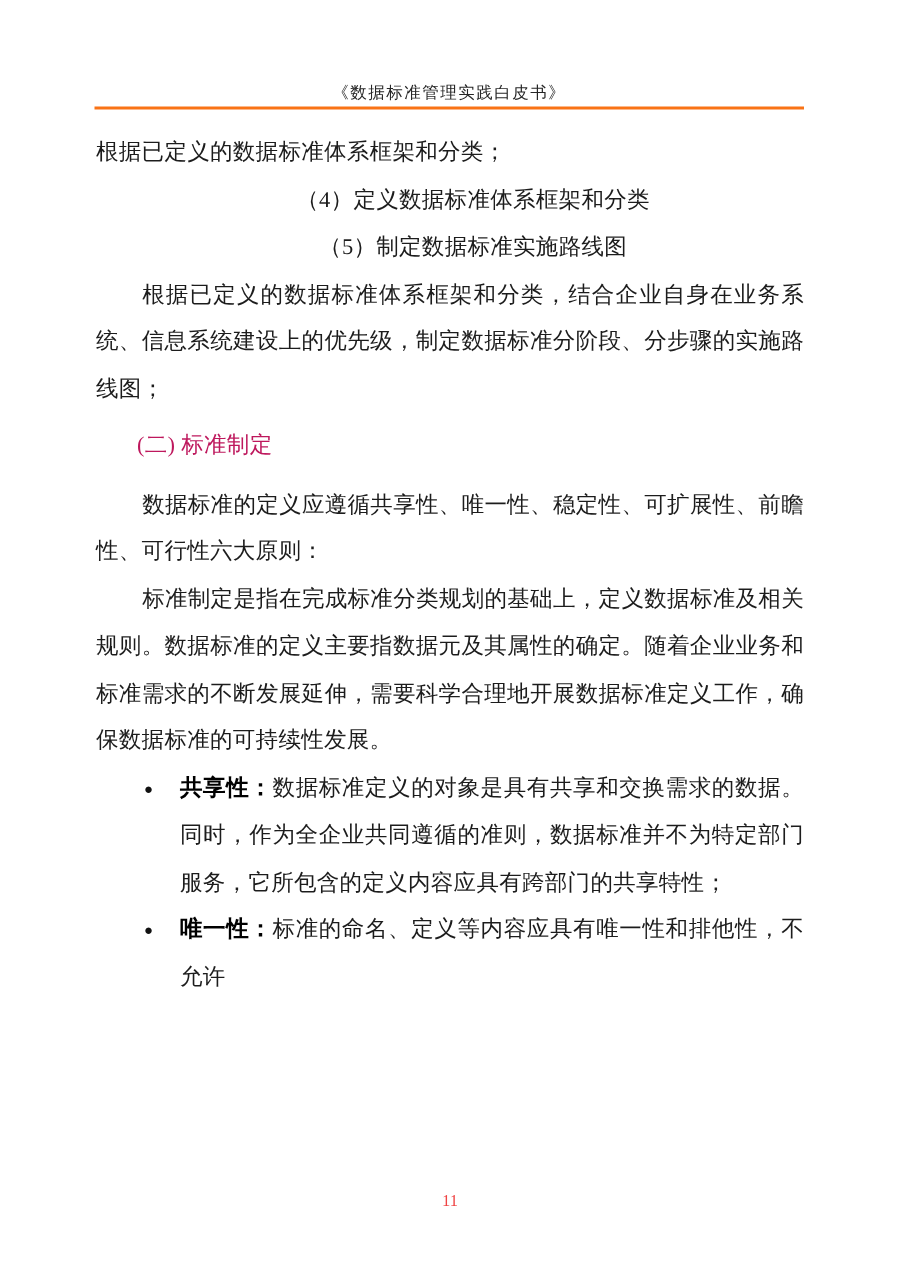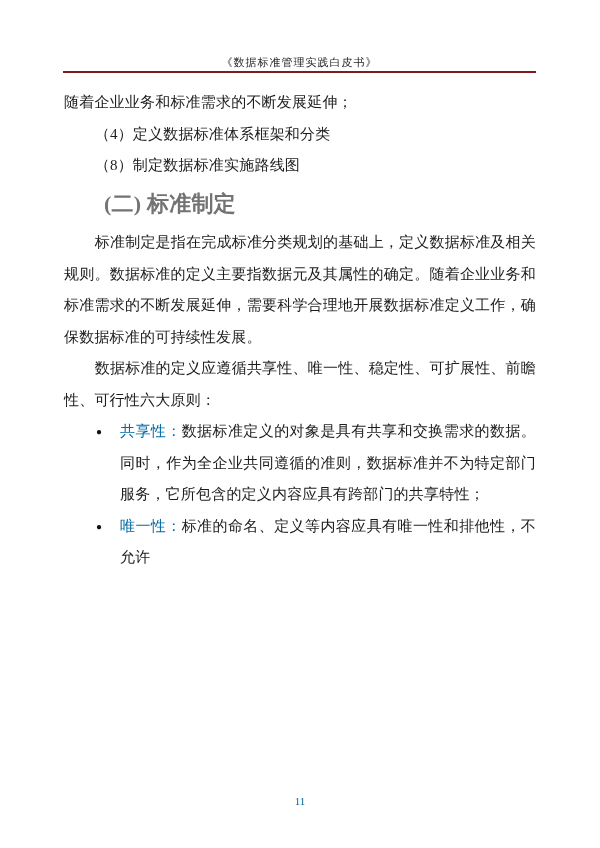--- a/index.html
+++ b/index.html
@@ -28,51 +28,52 @@
     width: 473px;
     padding-top: 55px;
   }
   .header-title {
     text-align: center;
     font-size: 11px;
     line-height: 14px;
     letter-spacing: 1px;
     color: #262626;
     padding-bottom: 2px;
-    border-bottom: 2px solid #7f1d1d;
+    border-bottom: 2px solid #f97316;
   }
   
   .page-body {
     position: absolute;
     top: 73px;
     left: 64px;
     width: 472px;
     padding-top: 14px;
     font-size: 15px;
     line-height: 31.5px;
     letter-spacing: 0.2px;
   }
   .para {
     margin: 0;
     text-indent: 2.05em;
+    text-align: center;
   }
   .noindent {
     text-indent: 0;
   }
   .just {
     text-align: justify;
     text-justify: inter-ideograph;
   }
   .section-heading {
     margin: 6px 0 8px 0;
-    font-size: 22px;
-    font-weight: bold;
+    font-size: 15px;
+    font-weight: normal;
     line-height: 31.5px;
     text-indent: 1.82em;
-    color: #737373;
+    color: #be185d;
   }
   .bullet-list {
     margin: 0;
     padding: 0;
     list-style: none;
   }
   .bullet-item {
     display: flex;
     margin: 0;
     padding-left: 32px;
@@ -82,62 +83,63 @@
     font-size: 10px;
     line-height: 31.5px;
     color: #111111;
   }
   .bullet-text {
     flex: 1;
     text-align: justify;
     text-justify: inter-ideograph;
   }
   .term {
-    font-weight: normal;
-    color: #0369a1;
+    font-weight: bold;
+    color: #000000;
   }
   
   .page-footer {
     position: absolute;
     left: 0;
     right: 0;
     top: 791px;
     text-align: center;
   }
   .page-number {
     font-size: 11px;
-    color: #0369a1;
+    color: #ef4444;
   }
 </style>
 </head>
 <body>
 
 <div class="page">
 
   <header class="page-header">
     <div class="header-title">《数据标准管理实践白皮书》</div>
   </header>
 
   <main class="page-body">
 
-    <p class="para noindent just">随着企业业务和标准需求的不断发展延伸；</p>
+    <p class="para noindent just">根据已定义的数据标准体系框架和分类；</p>
 
     <p class="para">（4）定义数据标准体系框架和分类</p>
 
 
-    <p class="para">（8）制定数据标准实施路线图</p>
+    <p class="para">（5）制定数据标准实施路线图</p>
 
+    <p class="para just">根据已定义的数据标准体系框架和分类，结合企业自身在业务系统、信息系统建设上的优先级，制定数据标准分阶段、分步骤的实施路线图；</p>
 
 
 
     <h2 class="section-heading">(二) 标准制定</h2>
 
+    <p class="para just">数据标准的定义应遵循共享性、唯一性、稳定性、可扩展性、前瞻性、可行性六大原则：</p>
+
     <p class="para just">标准制定是指在完成标准分类规划的基础上，定义数据标准及相关规则。数据标准的定义主要指数据元及其属性的确定。随着企业业务和标准需求的不断发展延伸，需要科学合理地开展数据标准定义工作，确保数据标准的可持续性发展。</p>
-
-    <p class="para just">数据标准的定义应遵循共享性、唯一性、稳定性、可扩展性、前瞻性、可行性六大原则：</p>
 
     <ul class="bullet-list">
 
       <li class="bullet-item">
         <span class="bullet-glyph">●</span>
         <span class="bullet-text"><b class="term">共享性：</b><span>数据标准定义的对象是具有共享和交换需求的数据。同时，作为全企业共同遵循的准则，数据标准并不为特定部门服务，它所包含的定义内容应具有跨部门的共享特性；</span></span>
       </li>
 
       <li class="bullet-item">
         <span class="bullet-glyph">●</span>

